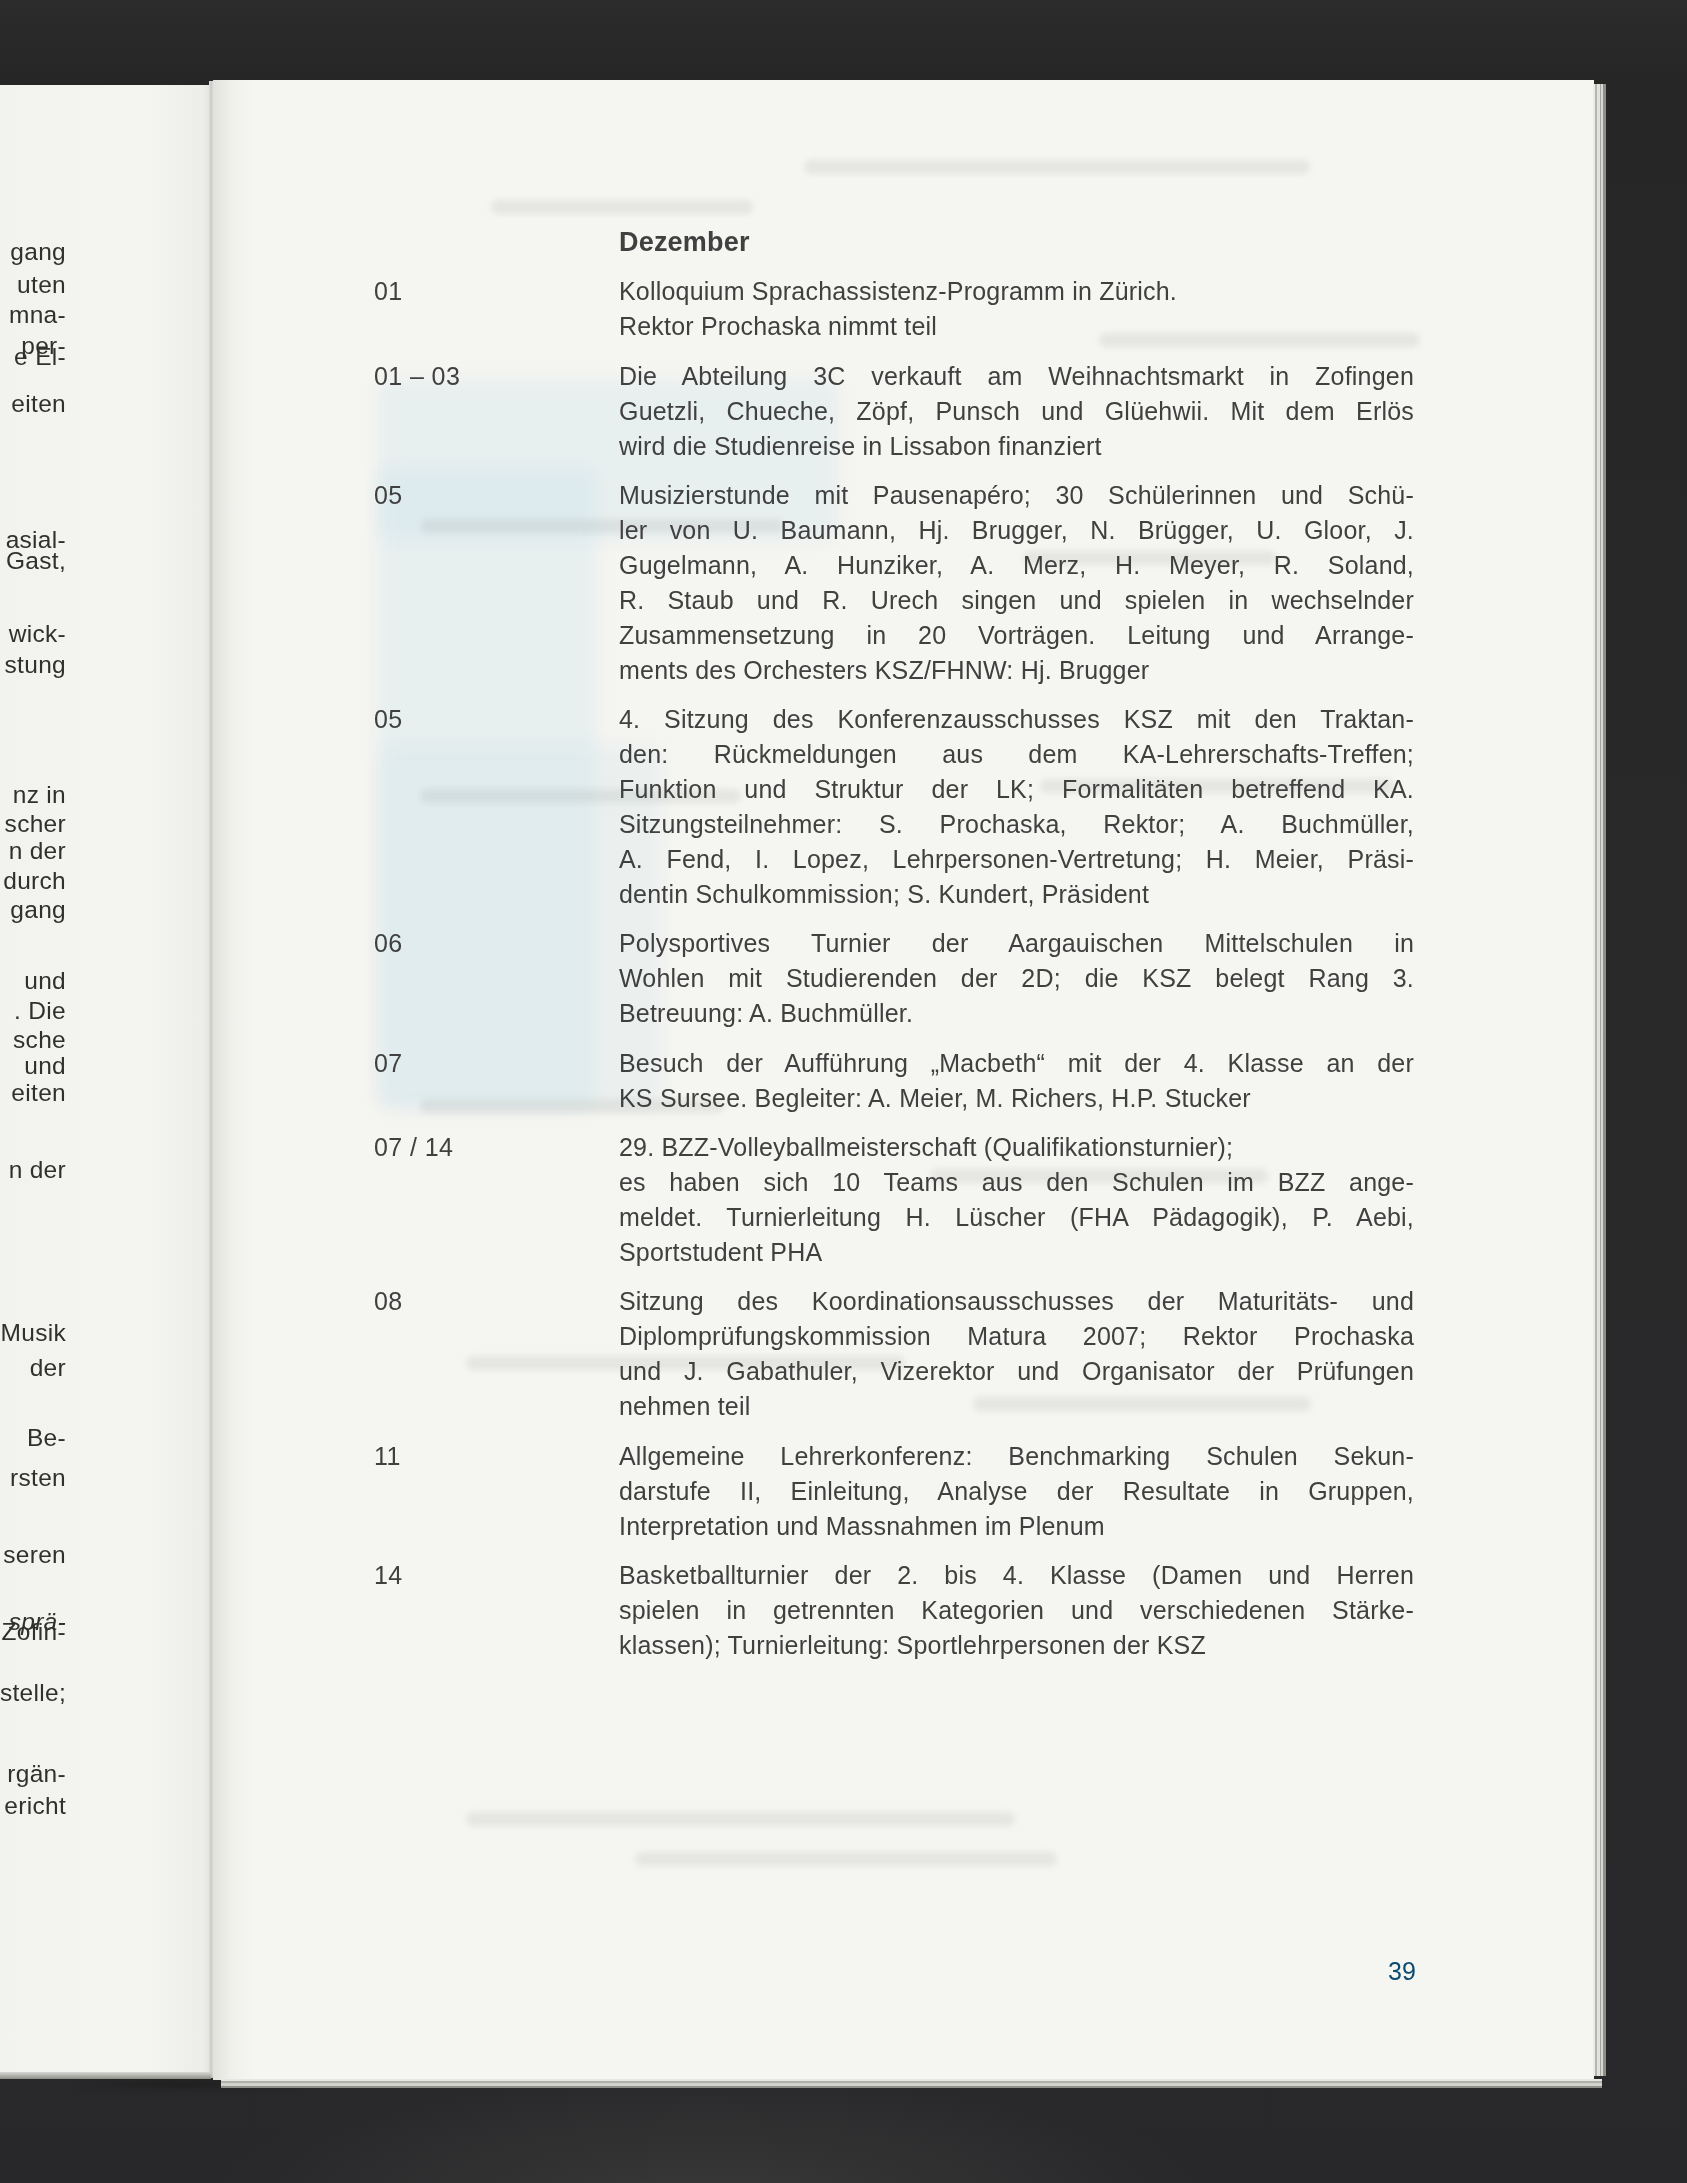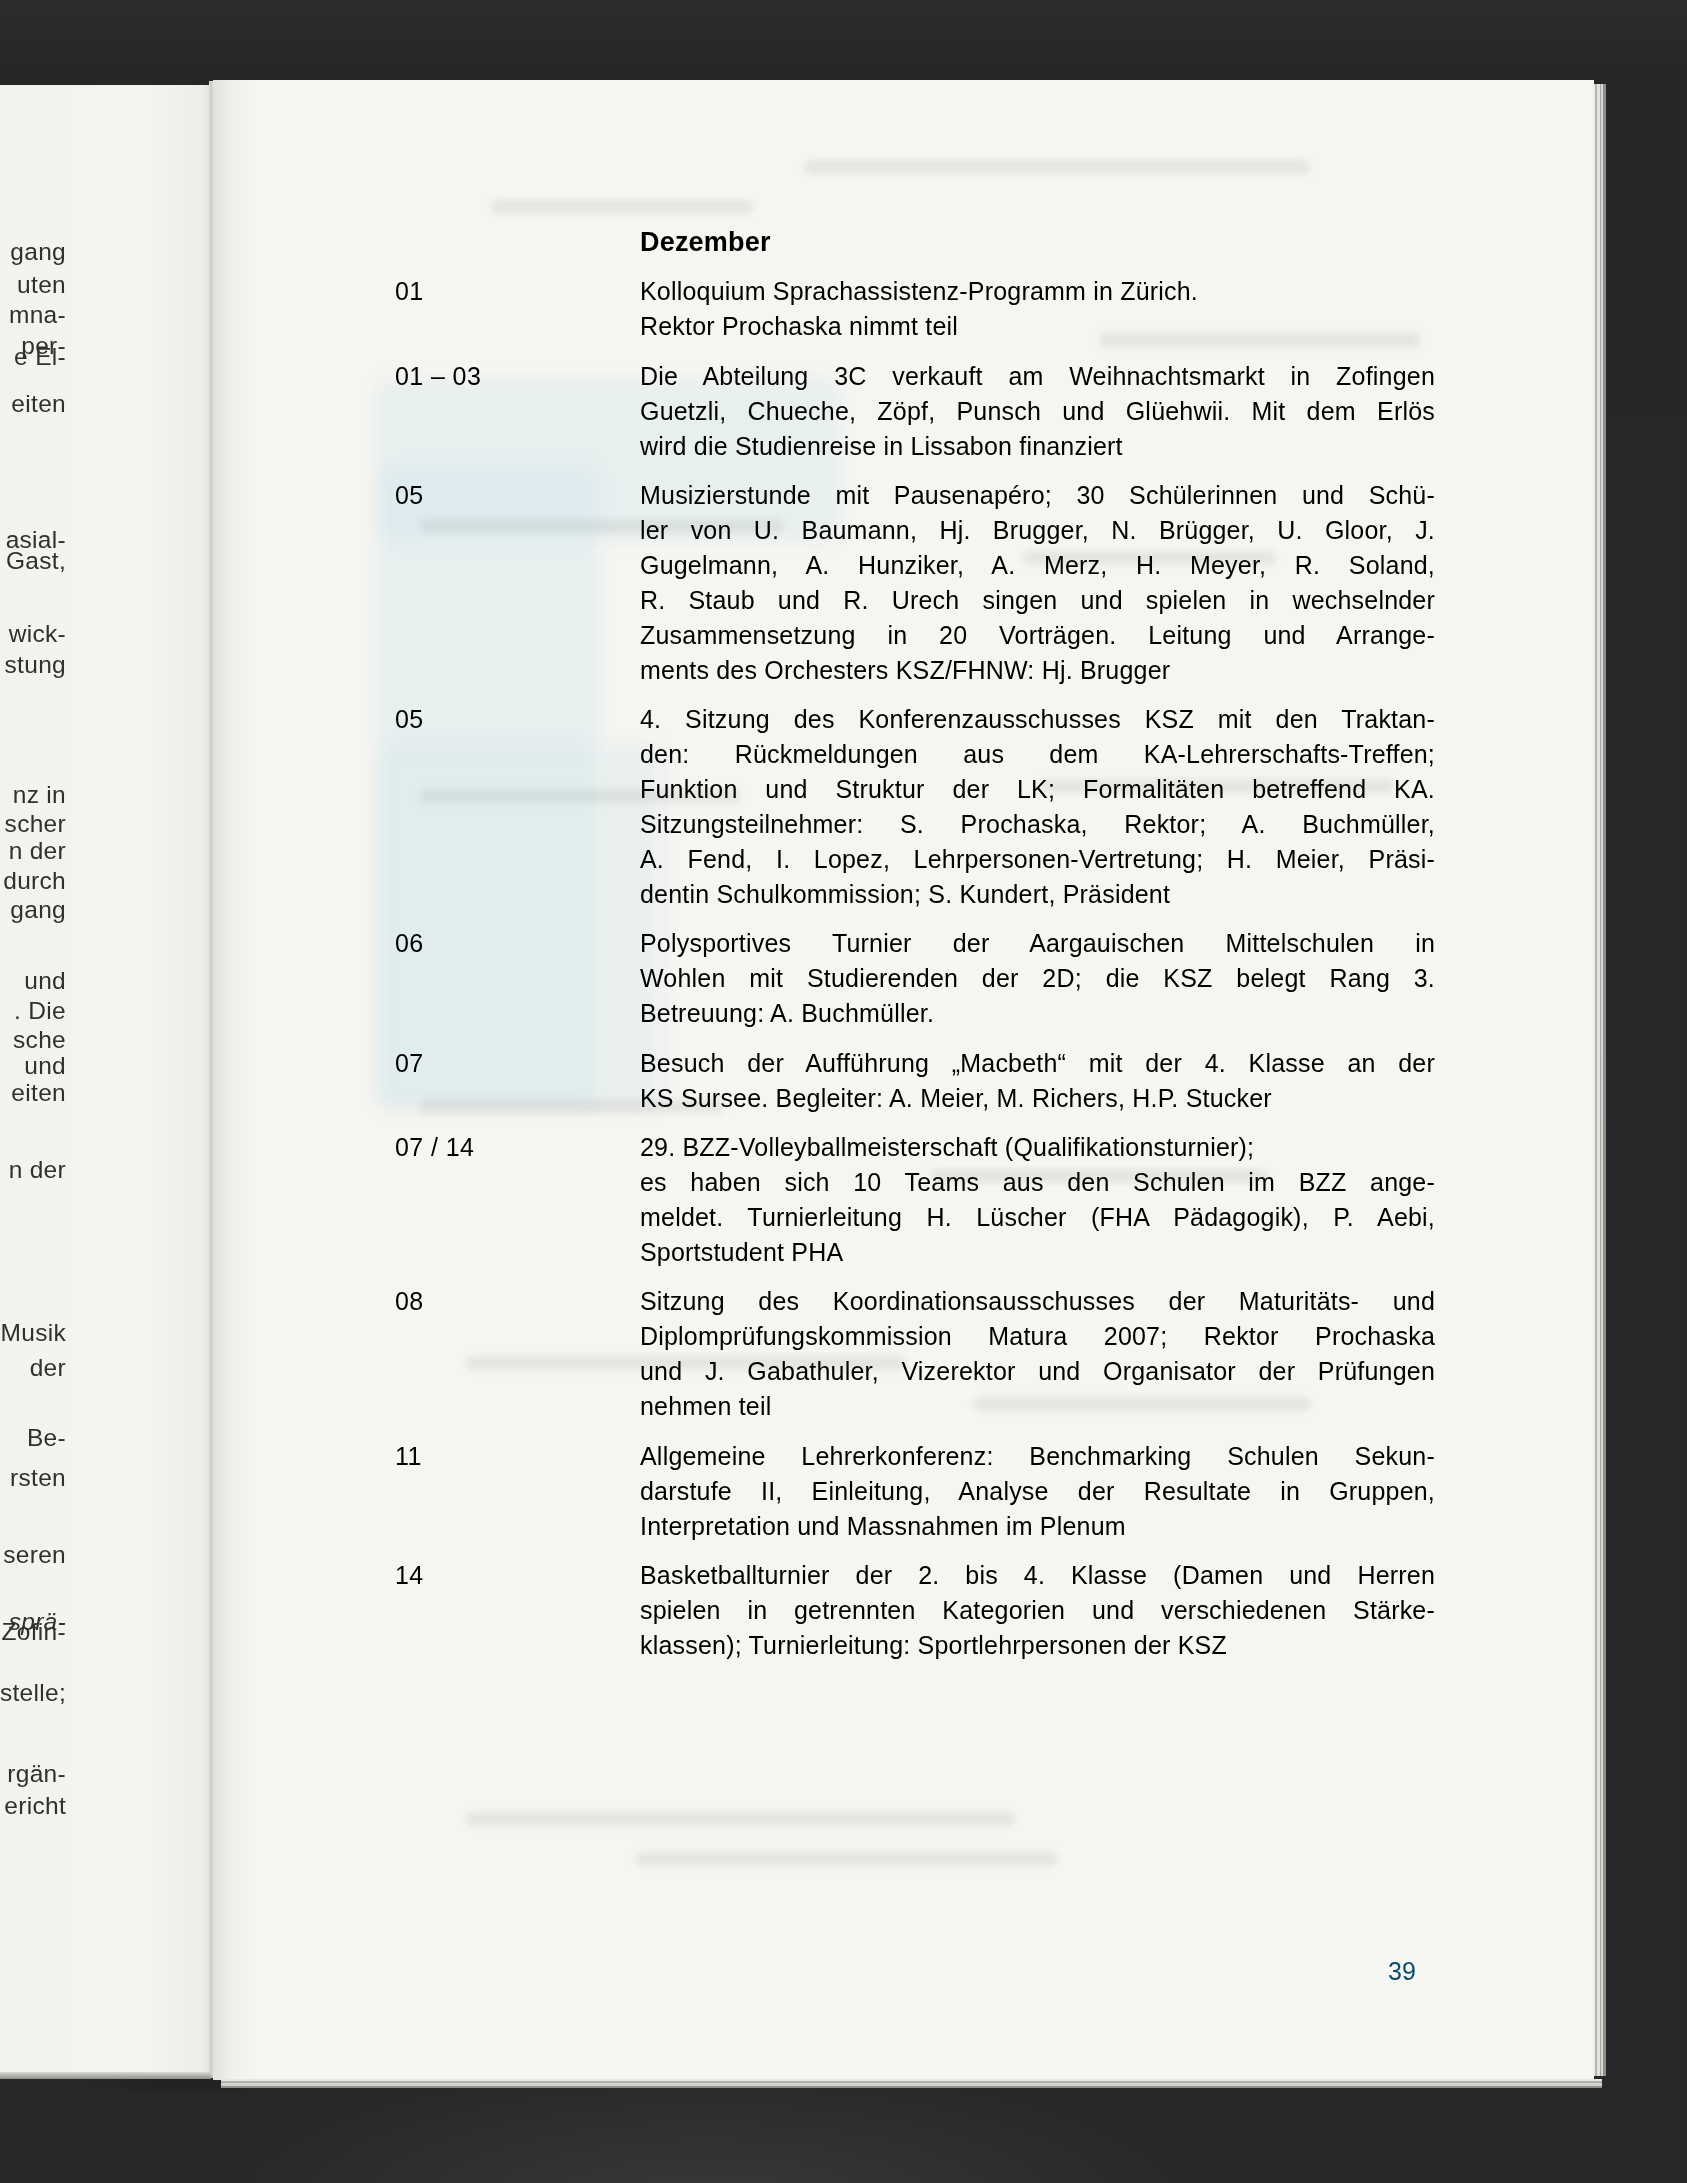--- a/index.html
+++ b/index.html
@@ -53,21 +53,21 @@
     position:absolute;left:0;top:2072px;width:211px;height:6.8px;
     background:linear-gradient(180deg,#d8d8d4,#8f8f8a);
   }
   
   .frag{
     position:absolute;right:145px;white-space:nowrap;
     font-size:24.5px;line-height:29px;color:#30302e;
     letter-spacing:0.3px;
   }
   
-  #content{position:absolute;left:182px;top:145px;width:1040px;color:#000000;}
+  #content{position:absolute;left:161px;top:145px;width:1040px;color:#404040;}
   #month-heading{
     font-size:27px;line-height:35px;font-weight:bold;
     margin-left:245px;margin-bottom:14.3px;letter-spacing:0.2px;
   }
   .row{display:flex;margin-bottom:14.3px;}
   .date{width:245px;flex:none;font-size:25px;line-height:35px;letter-spacing:0.4px;}
   .etext{width:795px;flex:none;}
   .line{font-size:25px;line-height:35px;letter-spacing:0.2px;}
   .line.j{text-align:justify;text-align-last:justify;}
   #page-number{

